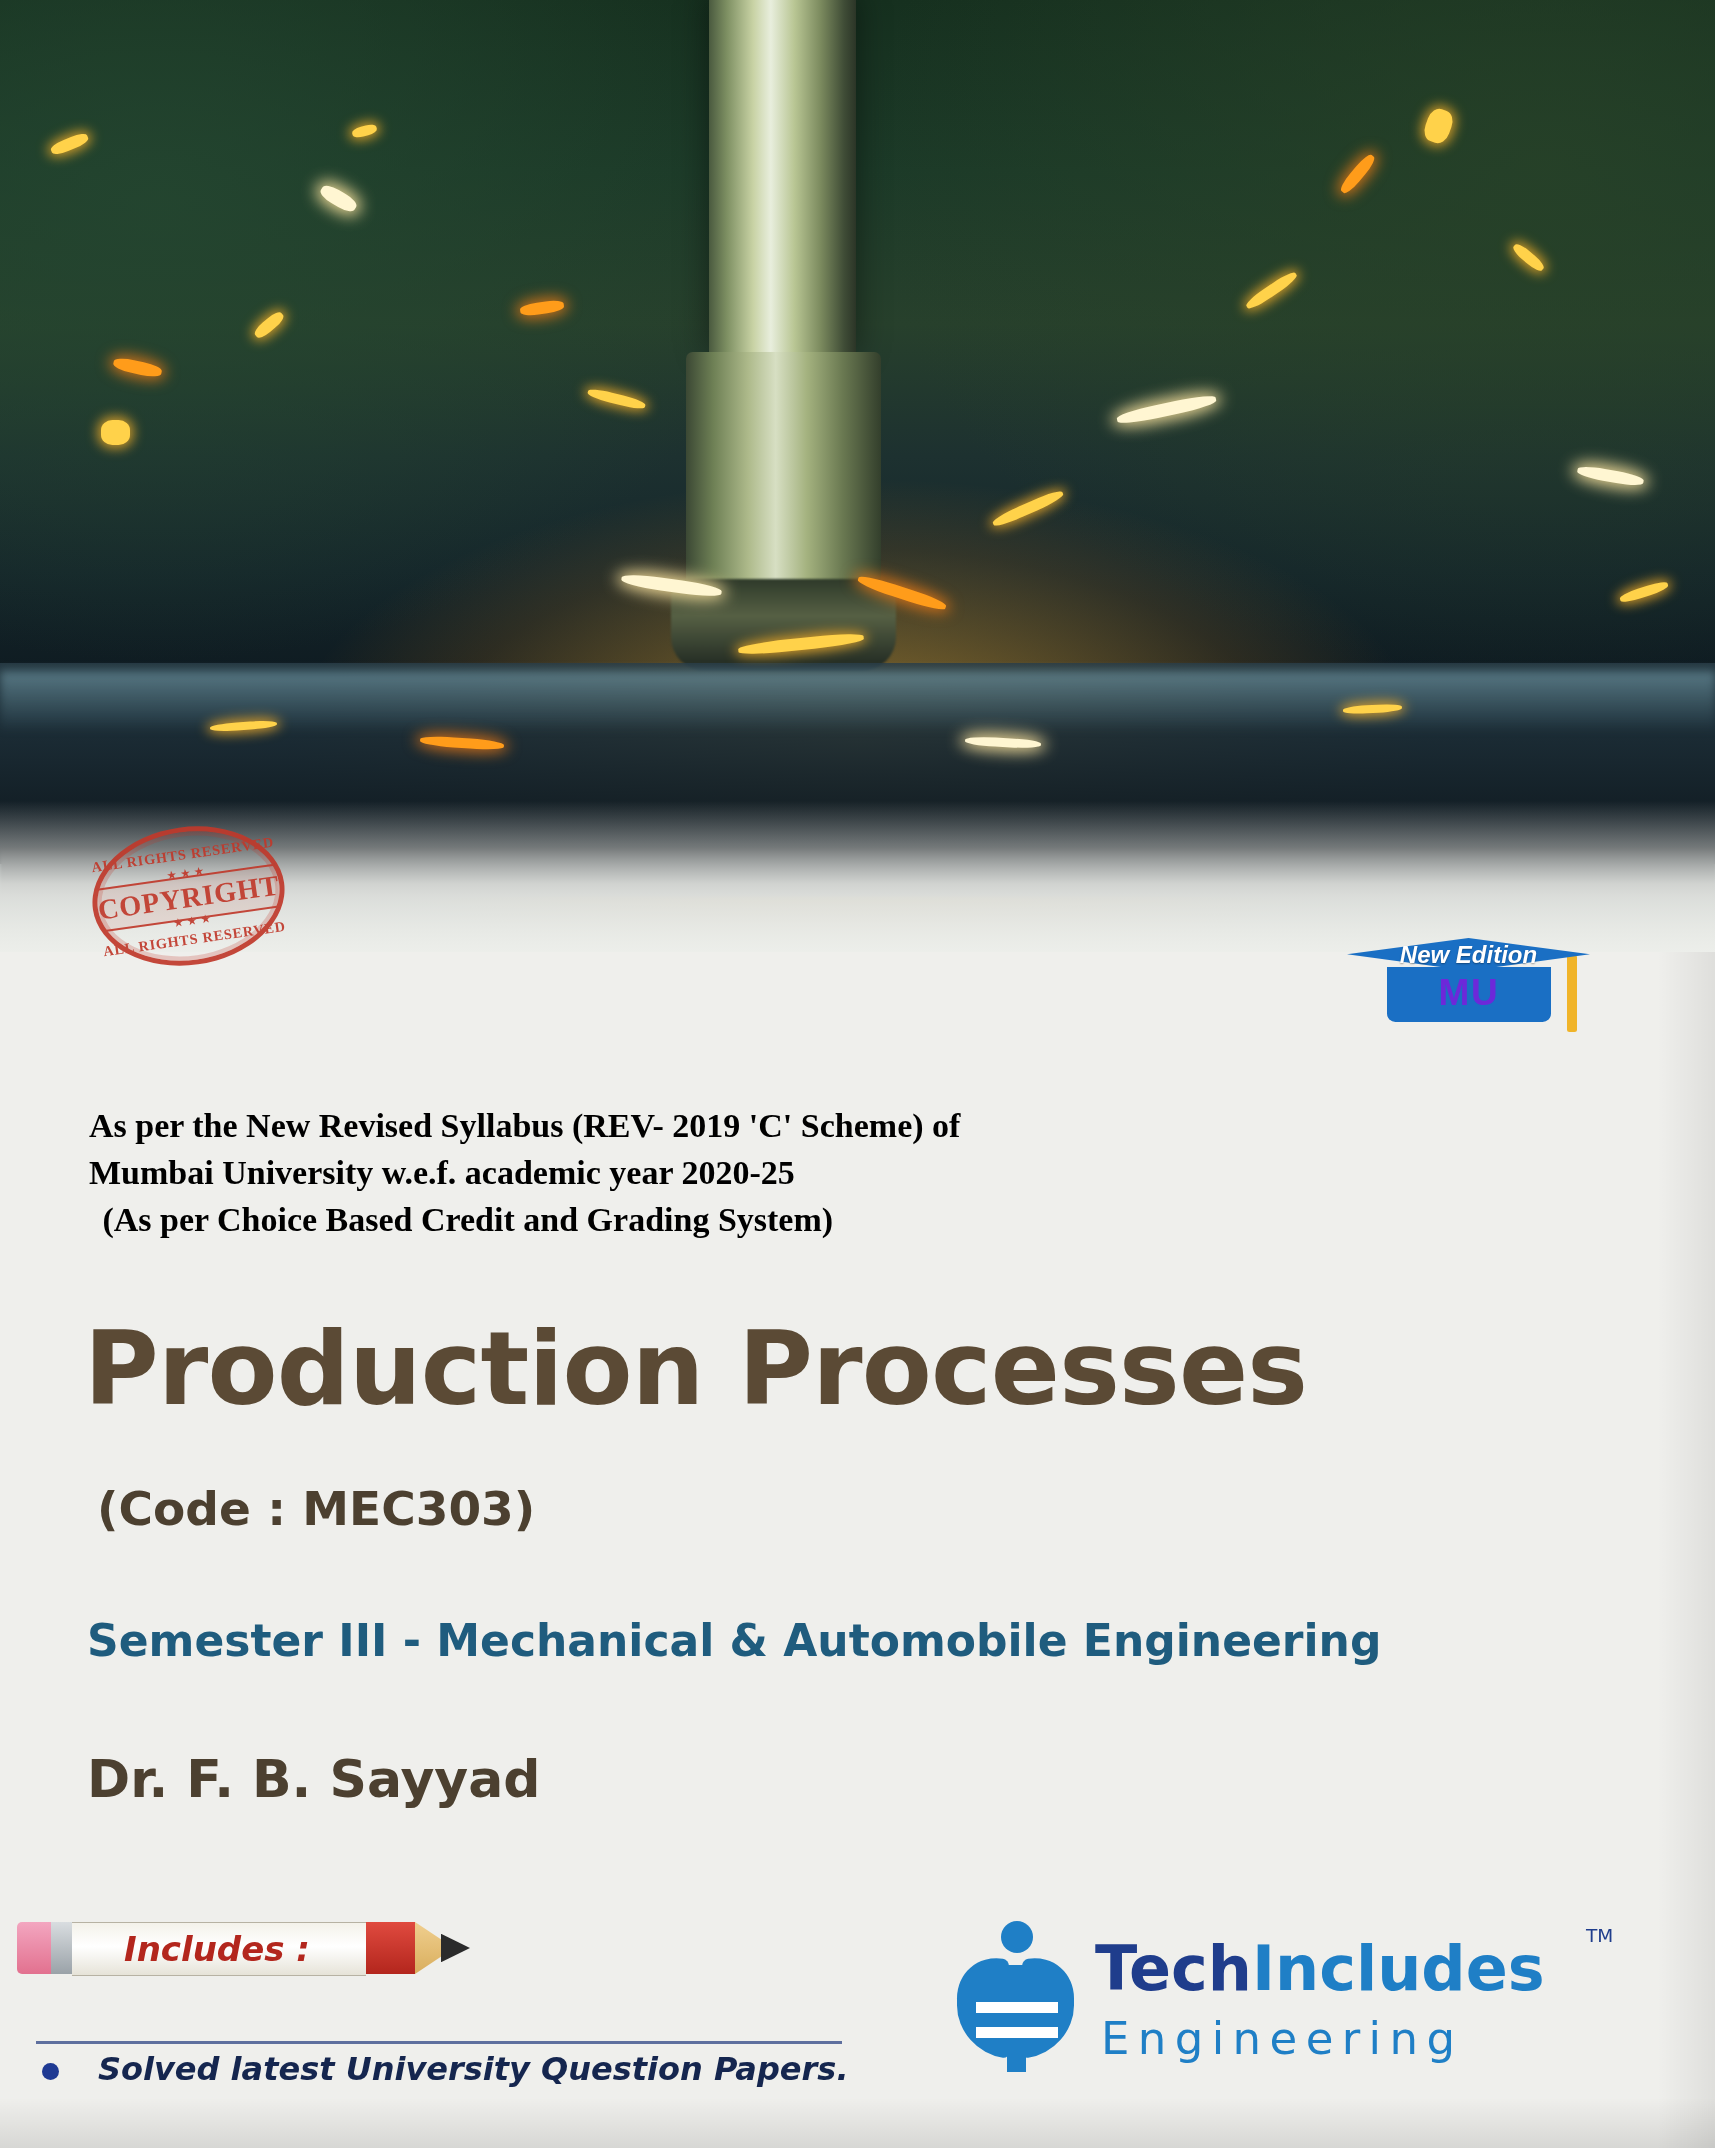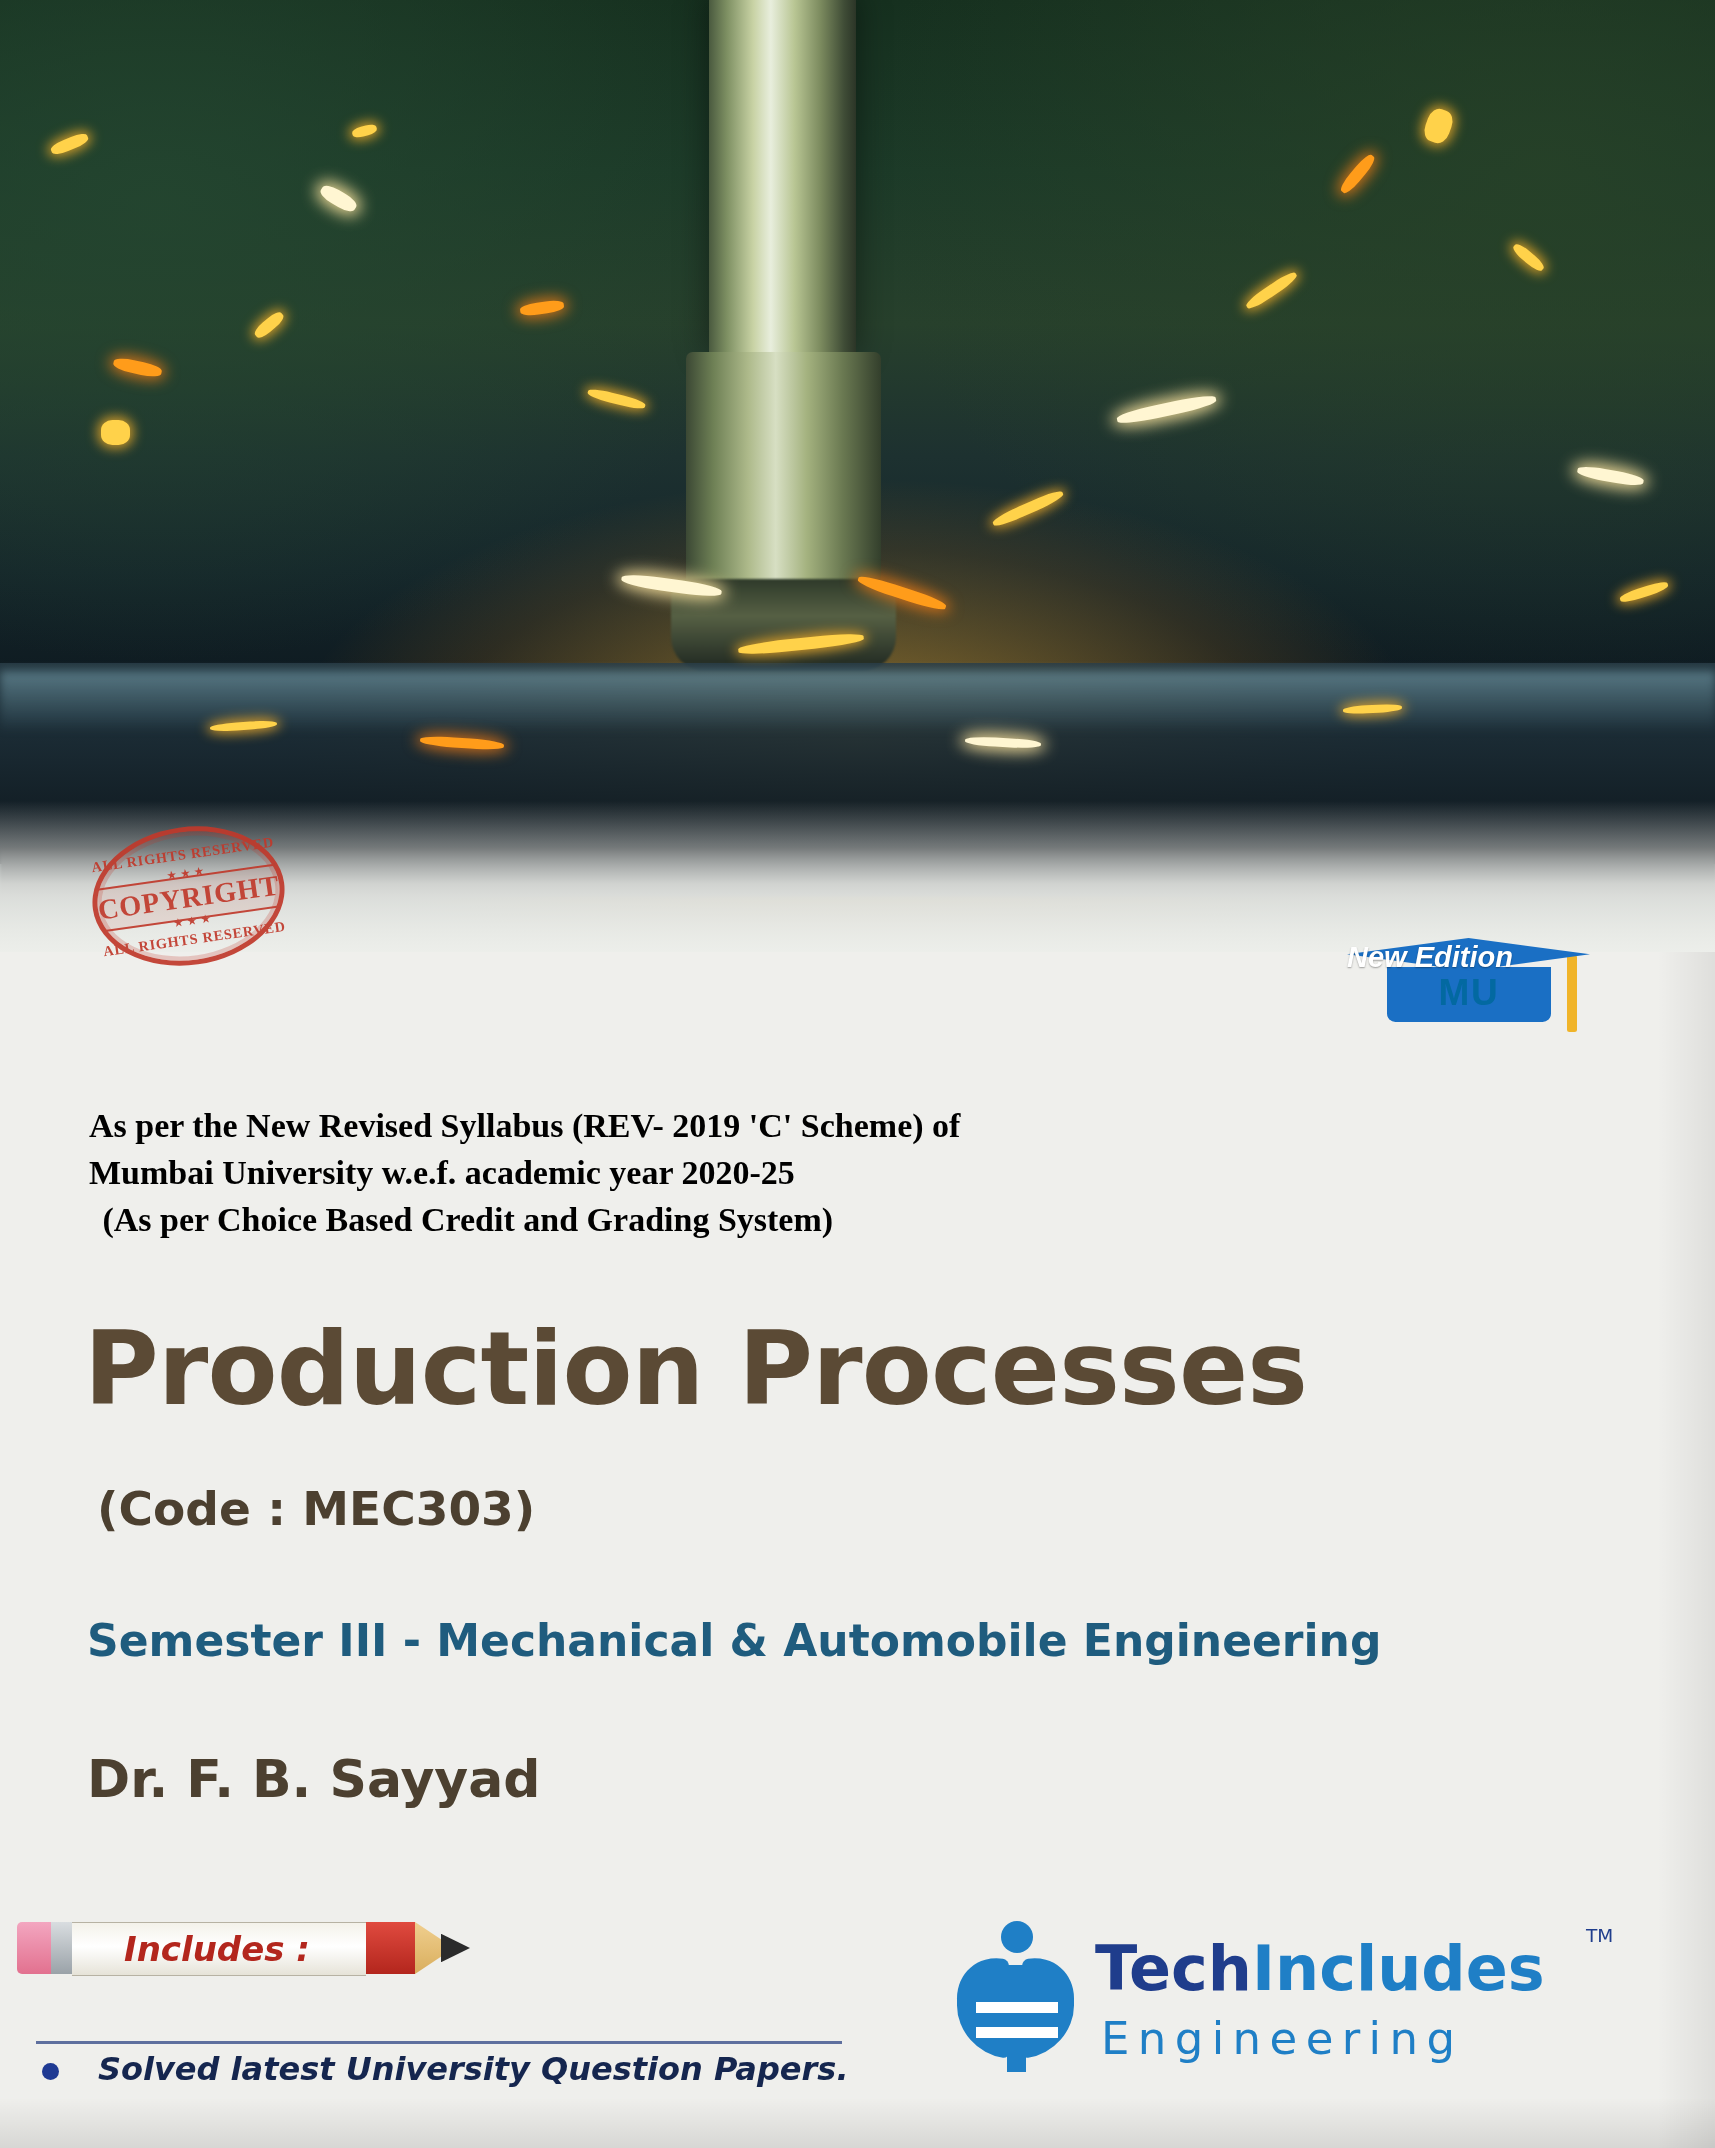--- a/index.html
+++ b/index.html
@@ -196,33 +196,33 @@
     position: absolute;
     right: 13.4px; top: 17px;
     width: 9.2px; height: 77px;
     background: #f0b429;
     border-radius: 2.5px;
   }
   .new-edition-text {
     position: absolute;
     left: 0; top: 3.4px;
     width: 243px;
-    text-align: left;
+    text-align: center;
     color: #ffffff;
     font-style: italic;
     font-weight: bold;
-    font-size: 29px;
+    font-size: 24px;
     text-shadow: 0 0.8px 1.7px rgba(0,0,0,0.35);
   }
   .mu-text {
     position: absolute;
     left: 40px; top: 34px;
     width: 164px;
     text-align: center;
-    color: #0369a1;
+    color: #6d28d9;
     font-weight: bold;
     font-size: 37px;
     letter-spacing: 1.7px;
   }
 
   
   .syllabus {
     position: absolute;
     left: 89px;
     top: 1103px;

